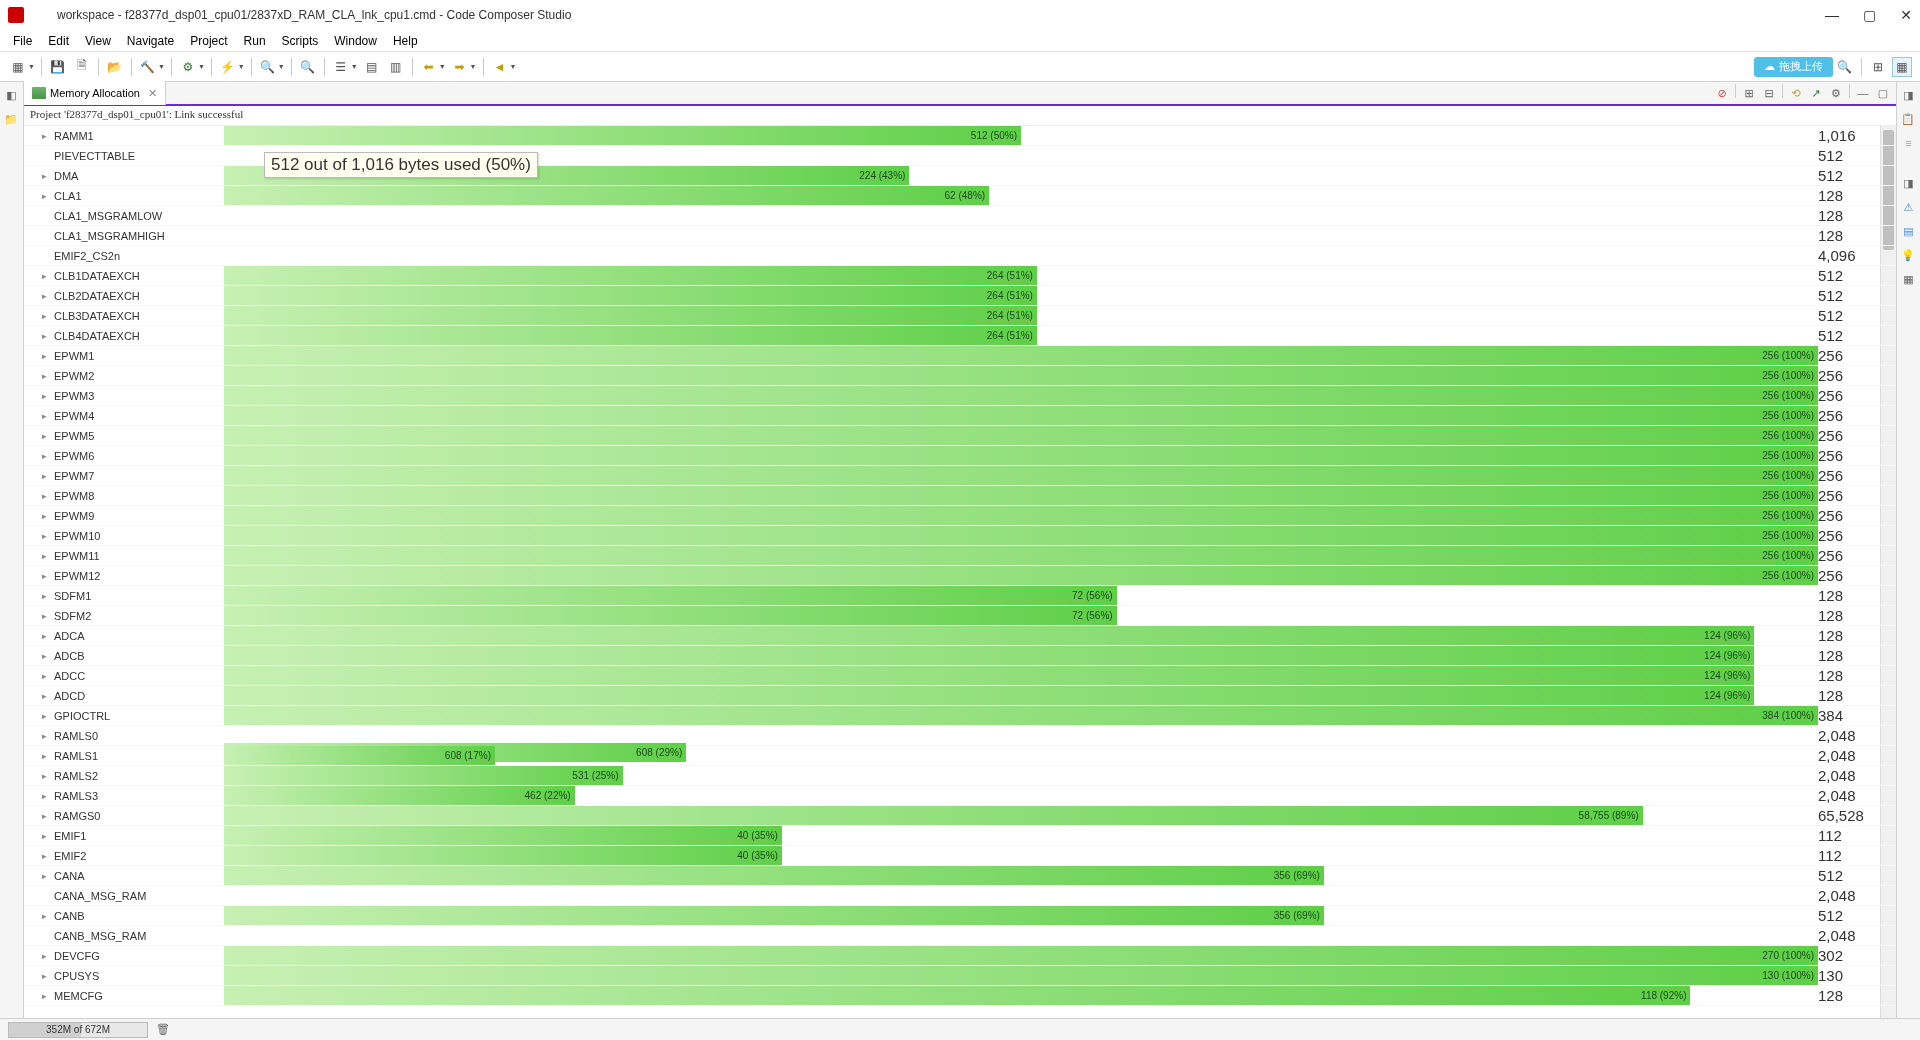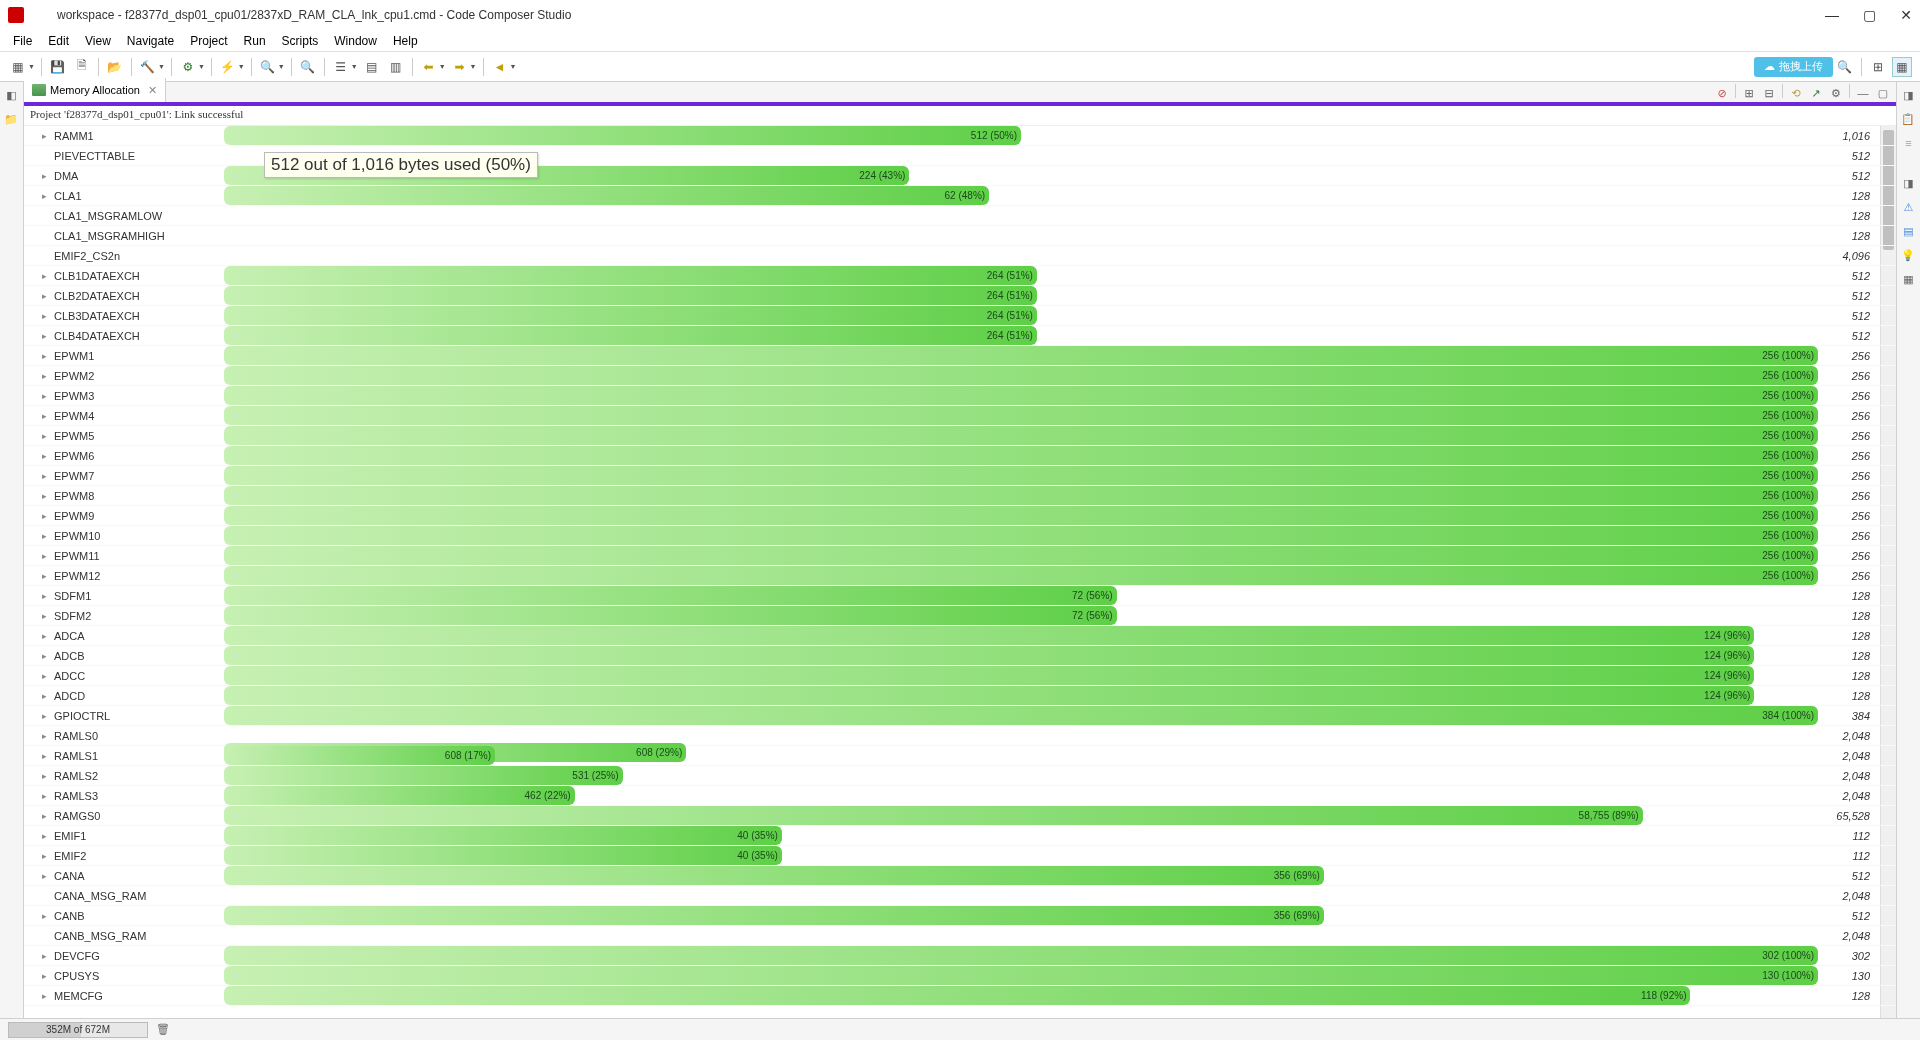--- a/index.html
+++ b/index.html
@@ -15,35 +15,35 @@
 .toolbar .tb-btn { width: 20px; height: 20px; margin: 0 2px; display: inline-flex; align-items: center; justify-content: center; color: #555; cursor: pointer; border-radius: 2px; }
 .toolbar .tb-sep { width: 1px; height: 18px; background: #ccc; margin: 0 4px; }
 .toolbar .tb-arrow { font-size: 7px; color: #555; margin-left: -2px; margin-right: 2px; }
 .toolbar .spacer { flex: 1; }
 .toolbar .cloud-btn { background: #50c0e8; color: #fff; border-radius: 3px; padding: 2px 10px; font-size: 11px; display: flex; align-items: center; gap: 4px; height: 20px; cursor: pointer; }
 .toolbar .search-icon, .toolbar .persp-btn { width: 20px; height: 20px; display: inline-flex; align-items: center; justify-content: center; color: #555; cursor: pointer; margin: 0 2px; }
 .main { display: flex; height: calc(100% - 30px - 22px - 30px - 22px); }
 .leftgutter { width: 24px; background: #f5f5f5; border-right: 1px solid #d0d0d0; display: flex; flex-direction: column; align-items: center; padding-top: 4px; gap: 6px; }
 .leftgutter .gutter-btn { width: 18px; height: 18px; color: #666; font-size: 11px; cursor: pointer; display: flex; align-items: center; justify-content: center; }
 .center { flex: 1; display: flex; flex-direction: column; background: #fff; }
-.view-tabbar { height: 24px; background: #f5f5f5; border-bottom: 4px solid #6d28d9; display: flex; align-items: flex-end; font-size: 11px; }
+.view-tabbar { height: 24px; background: #f5f5f5; border-bottom: 2px solid #6d28d9; display: flex; align-items: center; font-size: 11px; }
 .view-tab { height: 24px; display: flex; align-items: center; padding: 0 8px; background: #fff; border-right: 1px solid #d0d0d0; gap: 4px; }
 .view-tab .tab-icon { width: 14px; height: 12px; background: linear-gradient(#6fb36f,#4a934a); border-radius: 1px; }
 .view-tab .close-x { color: #888; font-size: 11px; margin-left: 4px; cursor: pointer; }
 .view-tabbar .spacer { flex: 1; }
 .view-tabbar .view-btns { display: flex; gap: 2px; padding-right: 4px; }
 .view-tabbar .vbtn { width: 18px; height: 18px; color: #666; font-size: 11px; cursor: pointer; display: flex; align-items: center; justify-content: center; }
 .status-line { height: 20px; font-size: 11px; color: #333; padding: 2px 6px; background: #fff; border-bottom: 1px solid #eee; font-family: Liberation Serif, serif; }
 .alloc-container { flex: 1; overflow-y: auto; overflow-x: hidden; background: #fff; font-size: 11px; position: relative; }
 .alloc-row { height: 20px; display: flex; align-items: center; border-bottom: 1px solid #f8f8f8; position: relative; }
 .alloc-namecell { width: 200px; display: flex; align-items: center; padding-left: 30px; color: #333; height: 100%; white-space: nowrap; overflow: hidden; }
 .alloc-namecell .expander { position: absolute; left: 18px; color: #888; font-size: 9px; cursor: pointer; }
 .alloc-barcell { flex: 1; position: relative; height: 100%; display: flex; align-items: center; }
-.alloc-bar { height: 100%; background: linear-gradient(90deg, #c7f0b3 0%, #5ecf47 100%); display: flex; align-items: center; justify-content: flex-end; padding-right: 4px; color: #1a4a1a; font-size: 10px; white-space: nowrap; border-radius: 6px; }
-.alloc-totalcell { width: 60px; text-align: right; padding-right: 8px; color: #333; font-size: 11px; font-style: italic; }
+.alloc-bar { height: 100%; background: linear-gradient(90deg, #c7f0b3 0%, #5ecf47 100%); display: flex; align-items: center; justify-content: flex-end; padding-right: 4px; color: #1a4a1a; font-size: 10px; white-space: nowrap; }
+.alloc-totalcell { width: 60px; text-align: left; padding-right: 8px; color: #333; font-size: 15px; }
 .alloc-scroll-stub { width: 18px; background: #f0f0f0; }
 .tooltip { position: absolute; top: 26px; left: 240px; background: #fffff0; border: 1px solid #bbb; padding: 2px 6px; font-size: 17px; color: #333; box-shadow: 1px 1px 2px rgba(0,0,0,0.15); z-index: 10; }
 .rightstack { width: 24px; background: #f5f5f5; border-left: 1px solid #d0d0d0; display: flex; flex-direction: column; align-items: center; padding-top: 4px; gap: 6px; }
 .rightstack .gutter-btn { width: 18px; height: 18px; color: #666; font-size: 11px; cursor: pointer; display: flex; align-items: center; justify-content: center; }
 .rightstack .sep { height: 10px; }
 .statusbar { height: 22px; background: #f5f5f5; border-top: 1px solid #d0d0d0; display: flex; align-items: center; font-size: 11px; padding: 0 8px; gap: 8px; }
 .heap-box { position: relative; width: 140px; height: 16px; background: #e8e8e8; border: 1px solid #bbb; font-size: 10px; color: #333; }
 .heap-fill { position: absolute; left: 0; top: 0; bottom: 0; background: #d0d0d0; }
 .heap-text { position: absolute; inset: 0; display: flex; align-items: center; justify-content: center; }
 .trash-icon { width: 14px; height: 14px; color: #666; cursor: pointer; display:flex; align-items:center; justify-content:center; }
@@ -588,21 +588,21 @@
           <div class="alloc-barcell"></div>
           <div class="alloc-totalcell">2,048</div>
           <div class="alloc-scroll-stub"></div>
         </div>
         <div class="alloc-row">
           <div class="alloc-namecell">
             <span class="expander">▸</span>
             <span>DEVCFG</span>
           </div>
           <div class="alloc-barcell">
-            <div class="alloc-bar" style="width: 100%;">302 (100%)</div>
+            <div class="alloc-bar" style="width: 100%;">270 (100%)</div>
           </div>
           <div class="alloc-totalcell">302</div>
           <div class="alloc-scroll-stub"></div>
         </div>
         <div class="alloc-row">
           <div class="alloc-namecell">
             <span class="expander">▸</span>
             <span>CPUSYS</span>
           </div>
           <div class="alloc-barcell">

